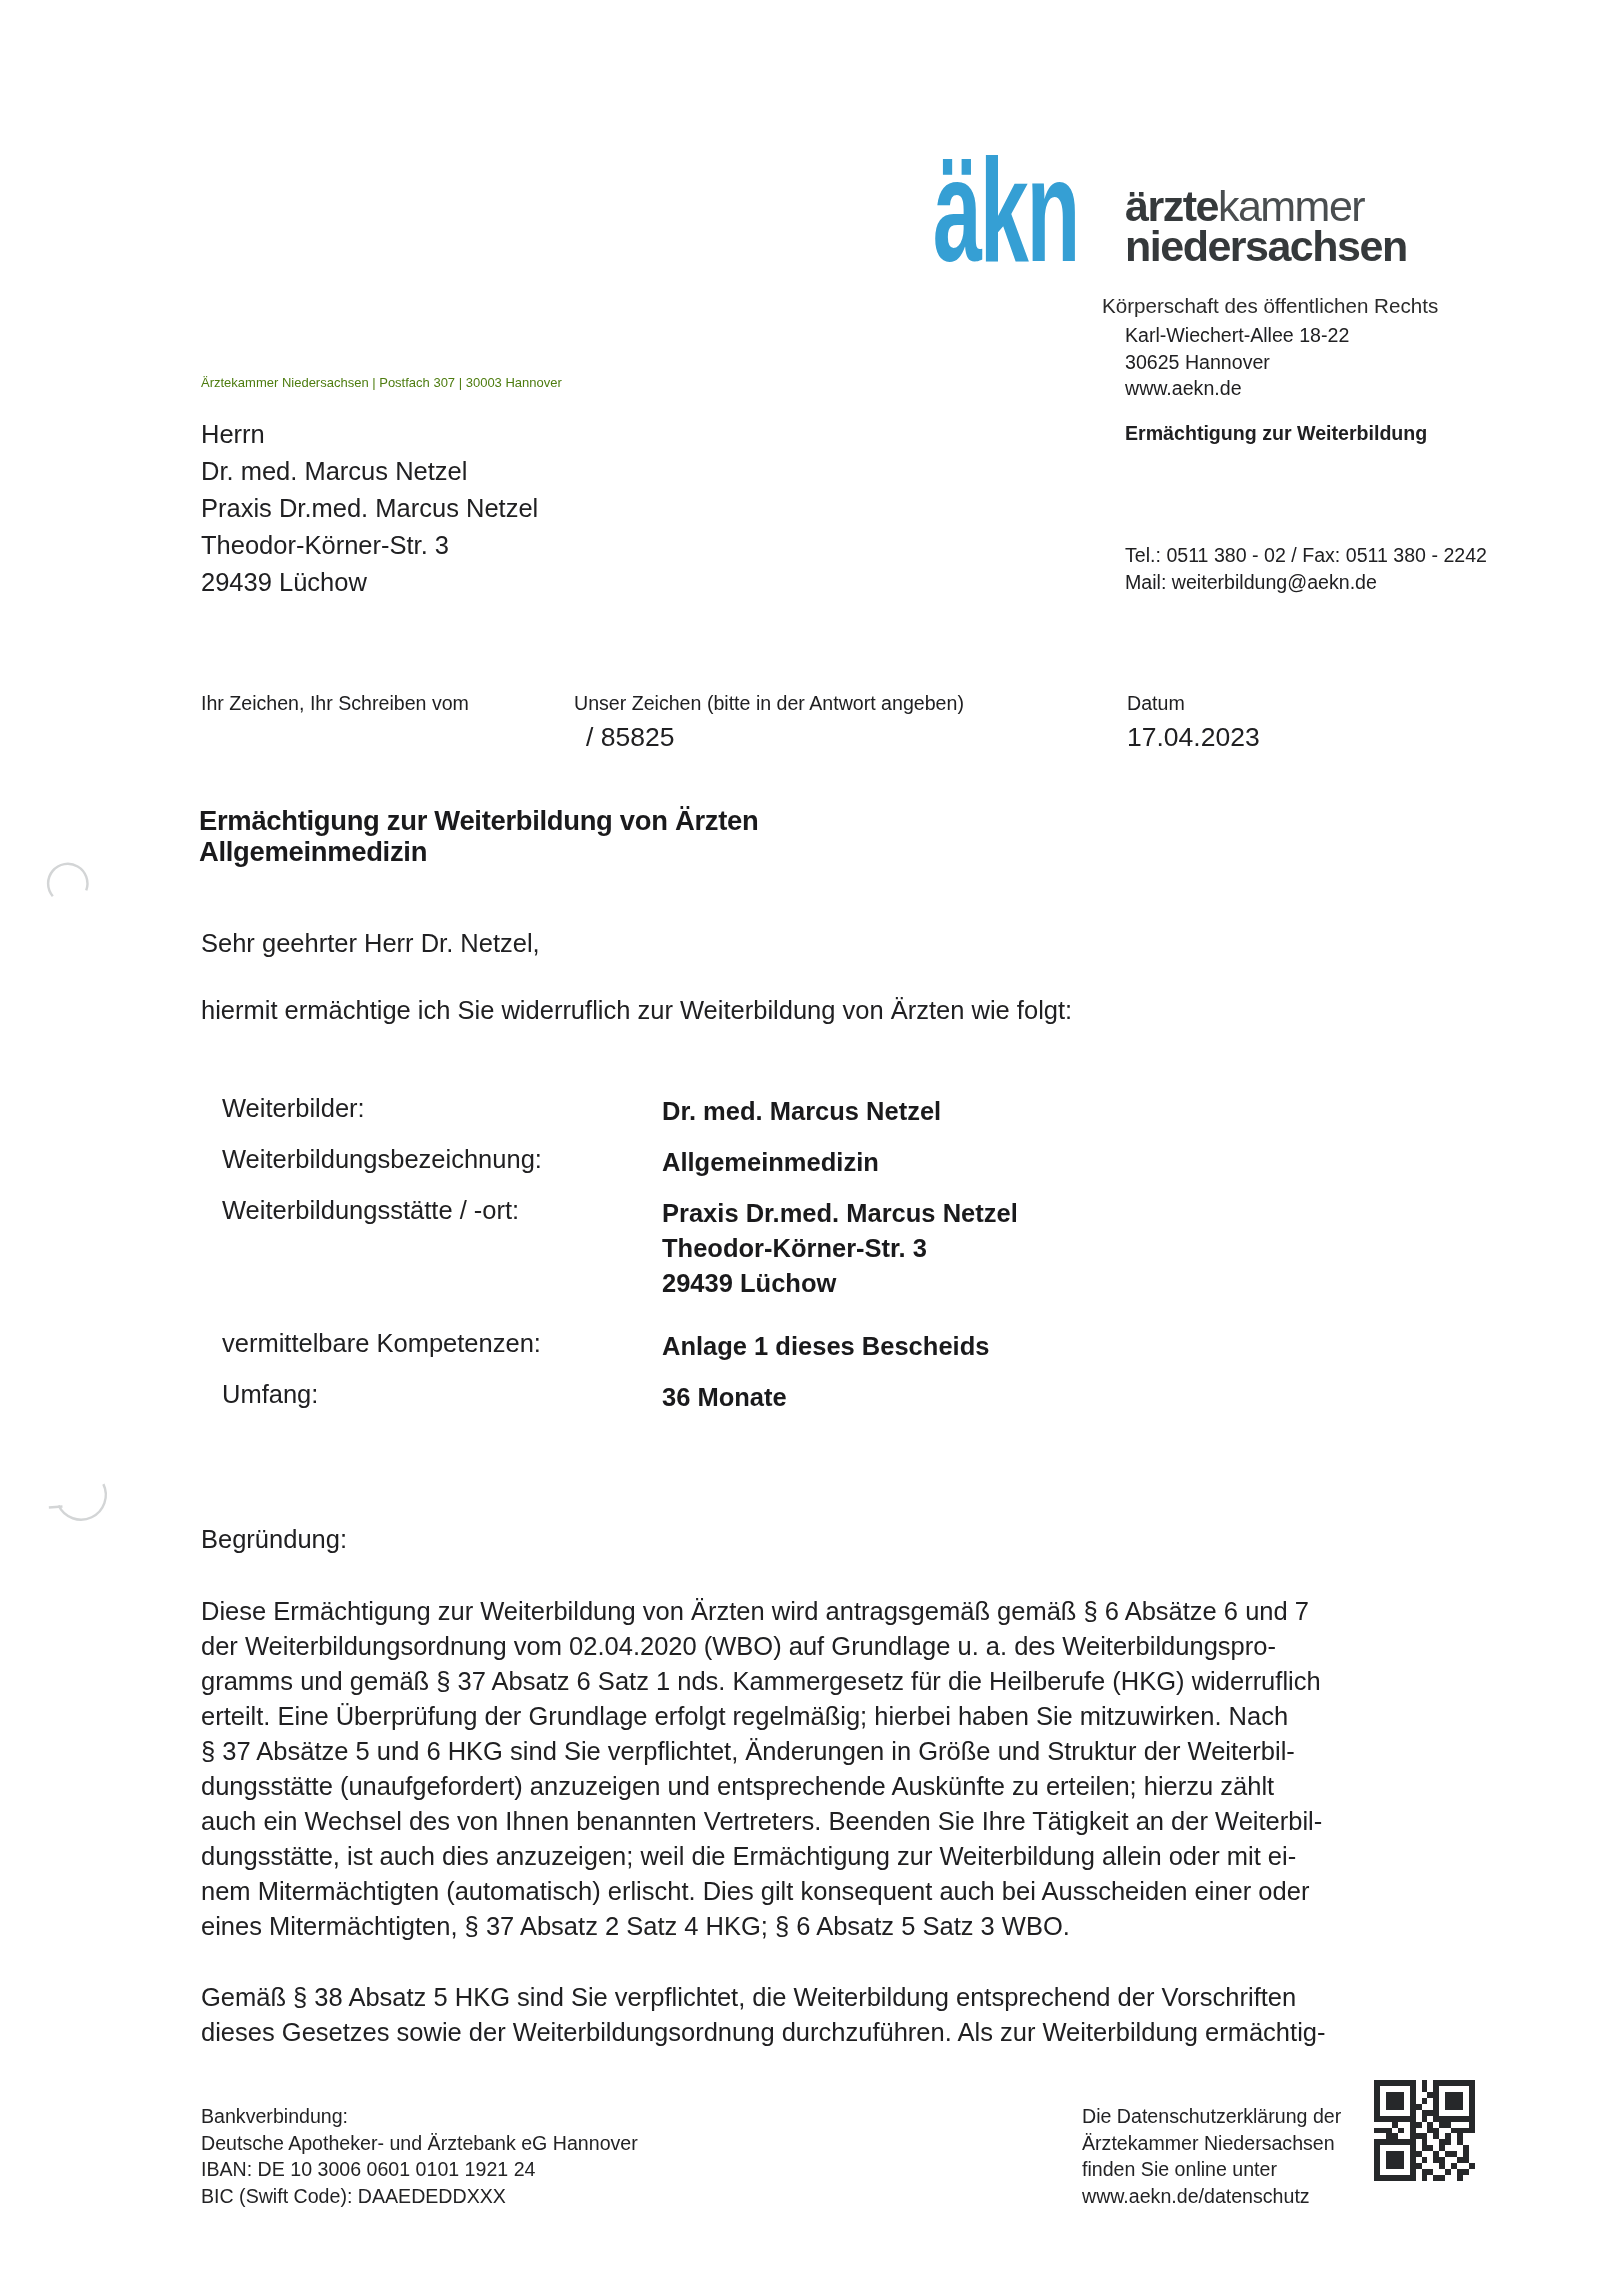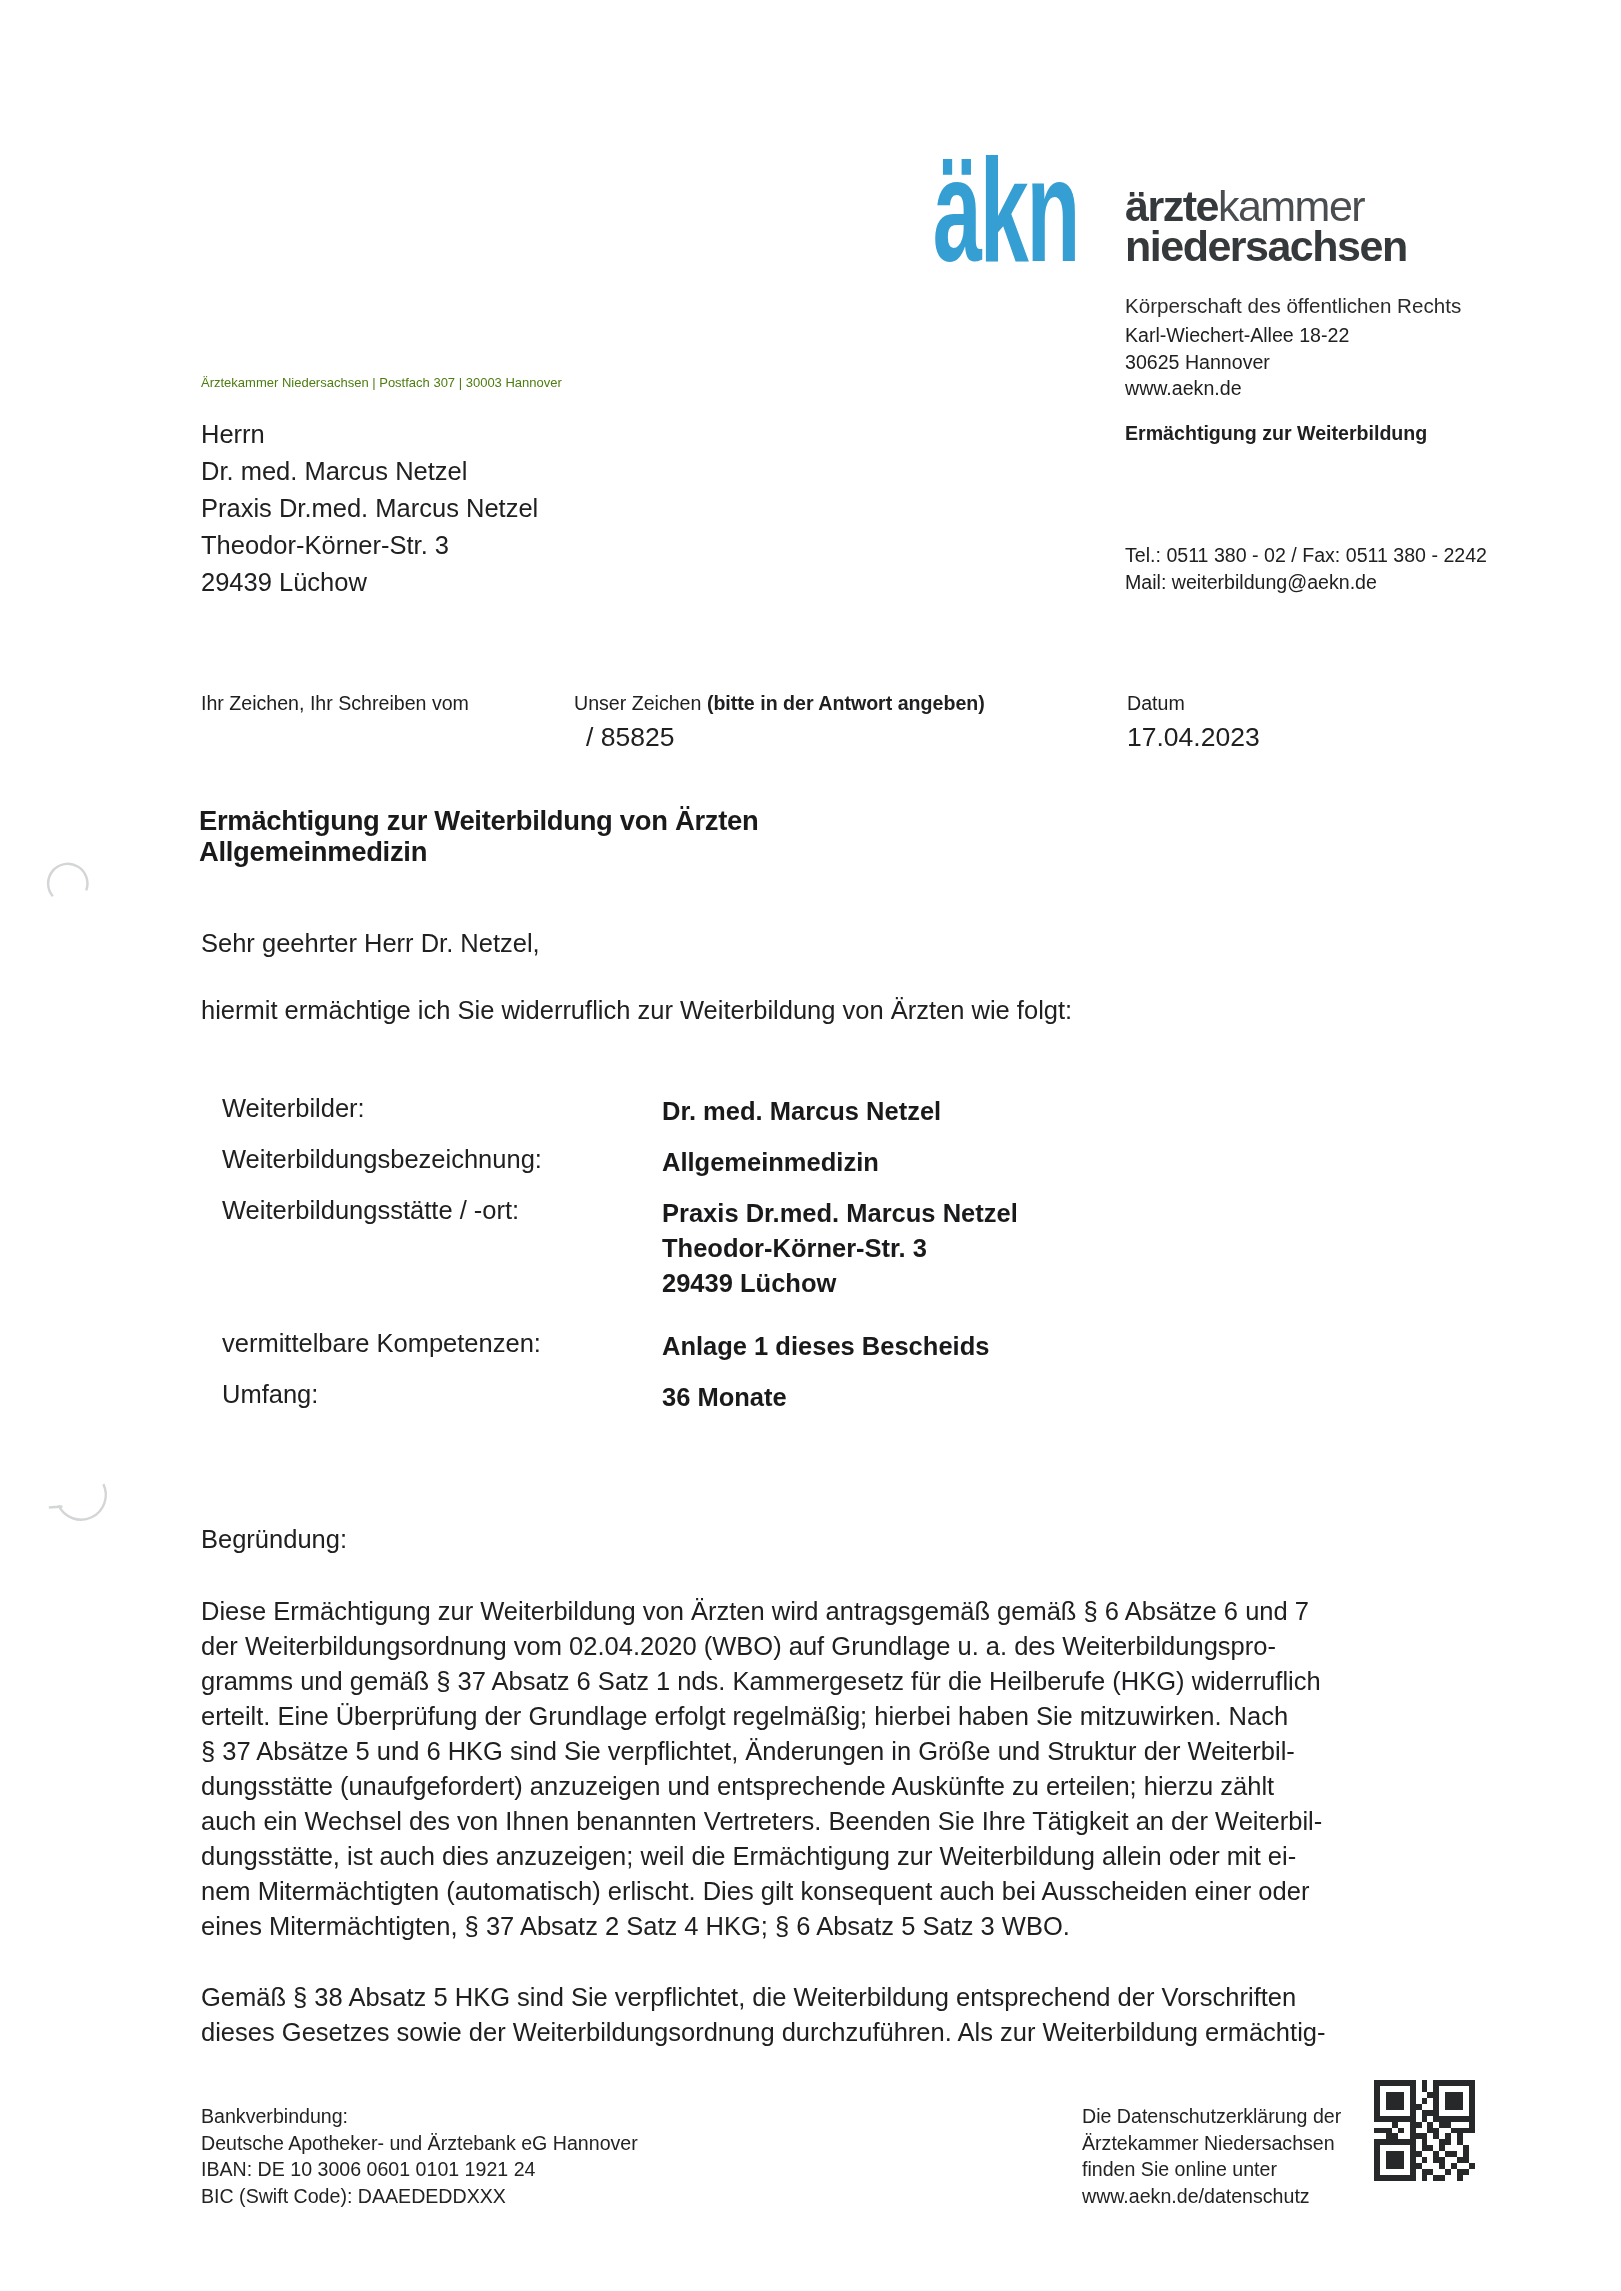--- a/index.html
+++ b/index.html
@@ -17,21 +17,21 @@
   
   .akn-mark {
     left:933px; top:137px;
     font-size:147px; font-weight:bold; line-height:147px;
     transform:scaleX(0.60); transform-origin:left top;
     letter-spacing:-3.9px;
   }
   .brand { left:1125px; top:186px; font-size:43px; line-height:40px; letter-spacing:-1.5px; color:#35393b; }
   .brand .b { font-weight:bold; }
   .brand .l { font-weight:normal; color:#4a4e50; }
-  .logo-sub { left:1125px; top:294px; font-size:20.6px; color:#2b2b2b; }
+  .logo-sub { left:1102px; top:294px; font-size:20.6px; color:#2b2b2b; }
 
   
   .sender { left:201px; top:375px; font-size:13px; color:#4d7c0f; }
   .recipient { left:201px; top:416px; font-size:25.5px; line-height:37px; }
 
   
   .contact-addr { left:1125px; top:322px; font-size:19.6px; line-height:26.5px; }
   .dept { left:1125px; top:422px; font-size:19.6px; font-weight:bold; }
   .phones { left:1125px; top:542px; font-size:19.6px; line-height:27.4px; }
 
@@ -93,21 +93,21 @@
   <div class="nw">30625 Hannover</div>
   <div class="nw">www.aekn.de</div>
 </div>
 <div class="abs dept nw">Ermächtigung zur Weiterbildung</div>
 <div class="abs phones">
   <div class="nw">Tel.: 0511 380 - 02 / Fax: 0511 380 - 2242</div>
   <div class="nw">Mail: weiterbildung@aekn.de</div>
 </div>
 
 <div class="abs ref-label nw" style="left:201px;">Ihr Zeichen, Ihr Schreiben vom</div>
-<div class="abs ref-label nw" style="left:574px;"><span>Unser Zeichen </span><span style="font-weight:bold;">(bitte in der Antwort angeben)</span></div>
+<div class="abs ref-label nw" style="left:574px;"><span>Unser Zeichen </span><span style="font-weight:normal;">(bitte in der Antwort angeben)</span></div>
 <div class="abs ref-label nw" style="left:1127px;">Datum</div>
 <div class="abs ref-value nw" style="left:586px;">/ 85825</div>
 <div class="abs ref-value nw" style="left:1127px;">17.04.2023</div>
 
 <div class="abs subject">
   <div class="nw">Ermächtigung zur Weiterbildung von Ärzten</div>
   <div class="nw">Allgemeinmedizin</div>
 </div>
 
 <div class="abs salut nw">Sehr geehrter Herr Dr. Netzel,</div>

